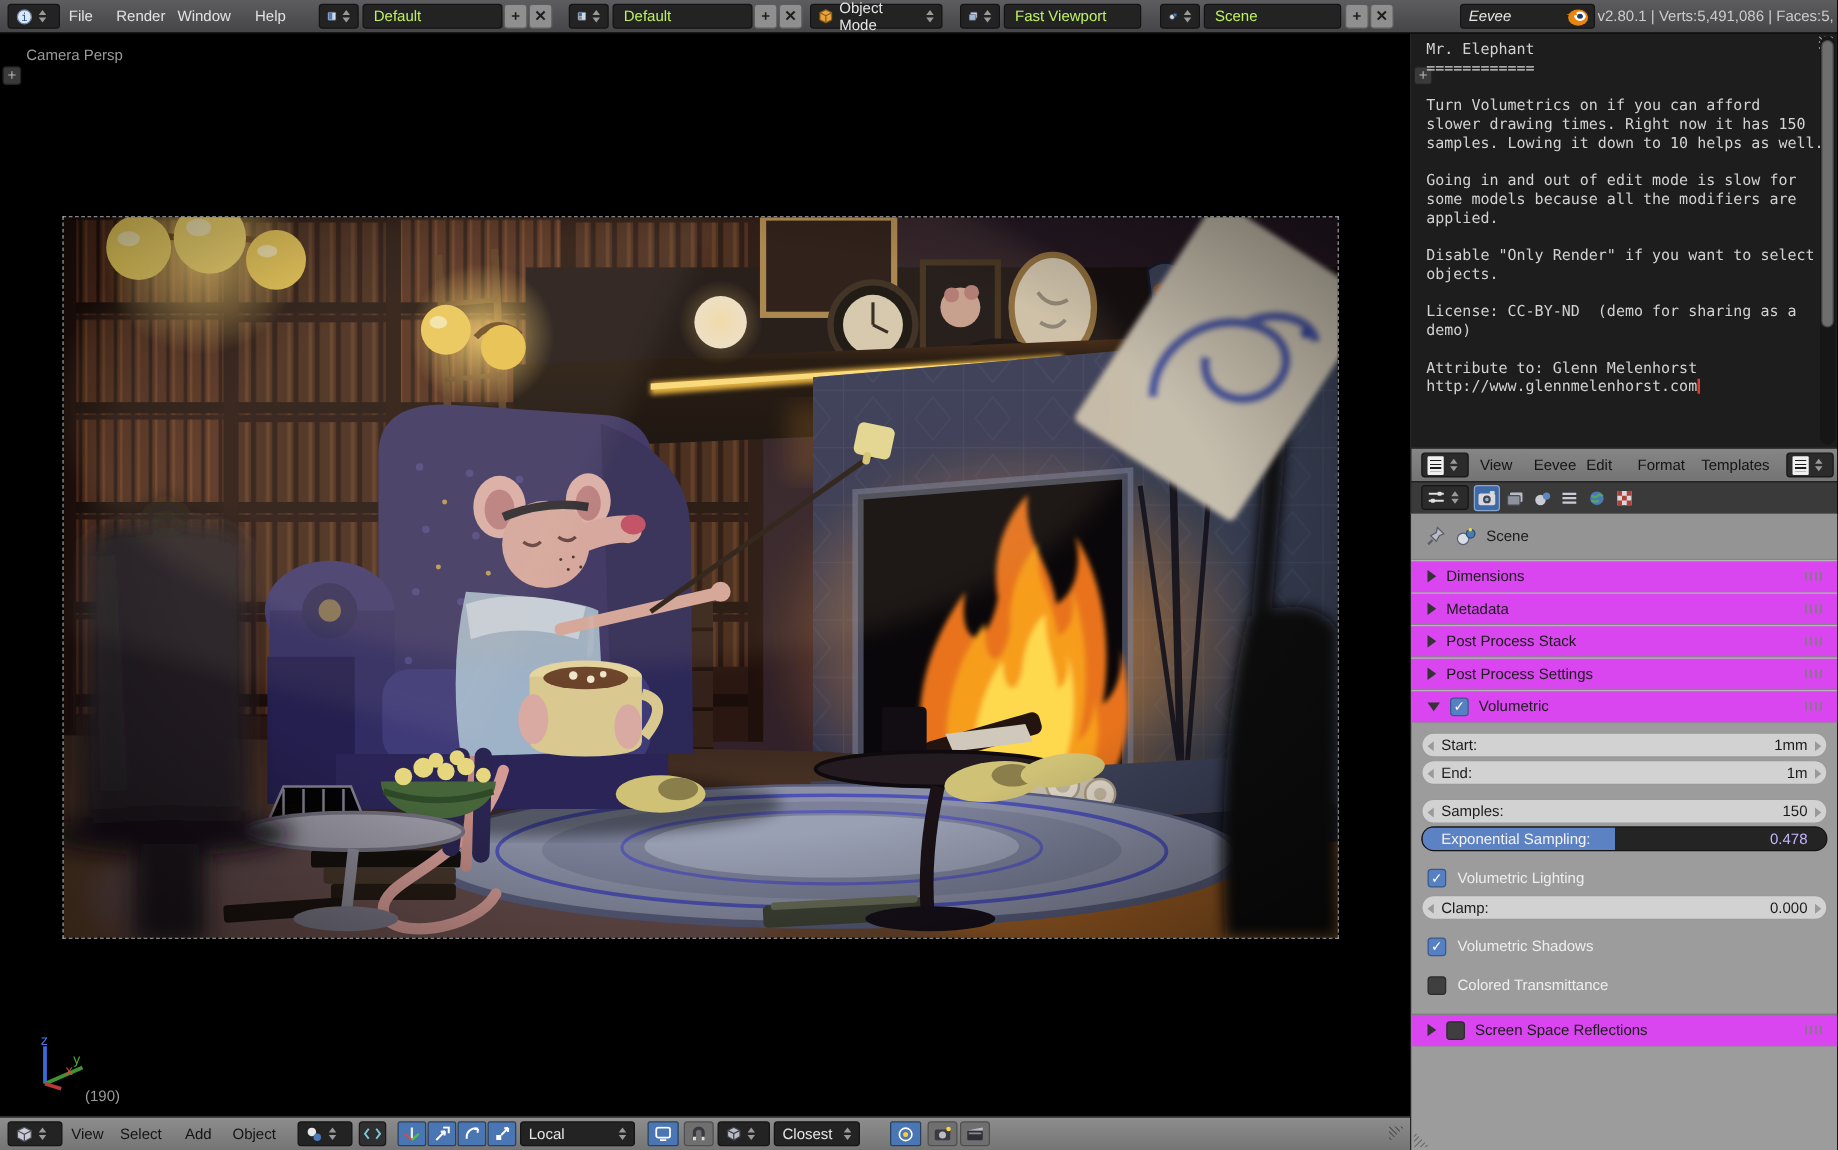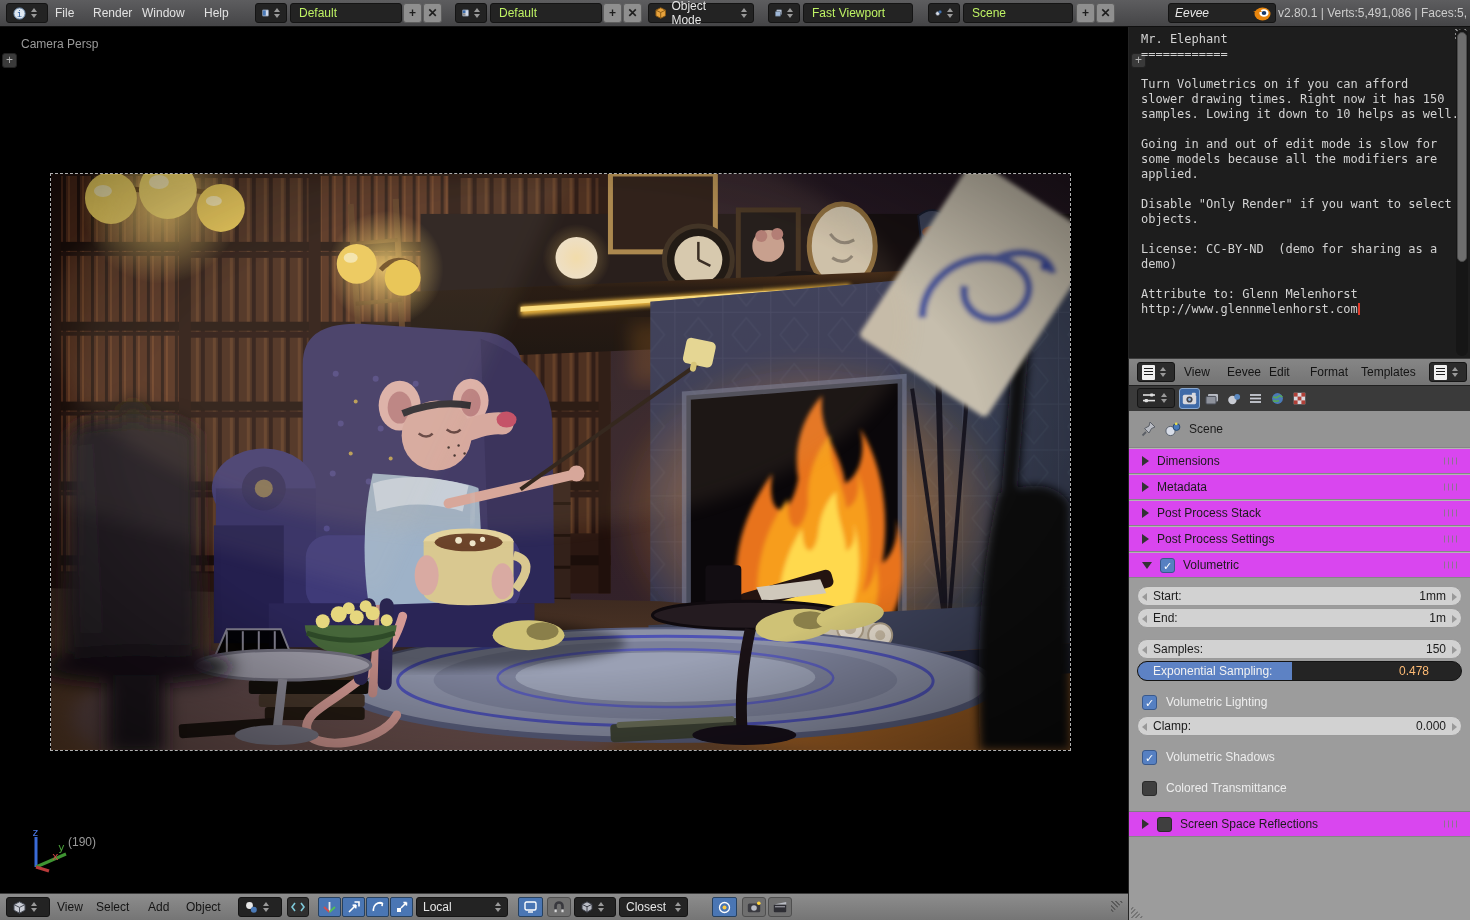--- a/index.html
+++ b/index.html
@@ -22,21 +22,21 @@
   
   #topbar { position:absolute; left:0; top:0; width:1470px; height:27px;
             background:linear-gradient(#5d5d5f,#454547); border-bottom:1px solid #101010; }
   #topbar .field { position:absolute; top:3px; height:20px; background:#232323; border:1px solid #141414;
                    border-radius:3px; color:#bef264; line-height:18px; padding:0 8px; }
   #stats { position:absolute; top:0; height:27px; line-height:27px; color:#cccccc; white-space:nowrap; overflow:hidden; }
 
   
   #viewport { position:absolute; left:0; top:27px; width:1128px; height:866px; background:#000; overflow:hidden; }
   #cam-label { position:absolute; left:21px; top:10px; color:#9a9a9a; }
-  #frame-label { position:absolute; left:68px; top:808px; color:#9a9a9a; }
+  #frame-label { position:absolute; left:68px; top:843px; color:#9a9a9a; }
   #render-region { position:absolute; left:50px; top:146px; width:1021px; height:578px;
                    border:1px dashed #b0b0b0; }
   #render-region svg { display:block; width:100%; height:100%; }
   .plus-toggle { position:absolute; width:15px; height:15px; background:#3a3a3a; border:1px solid #222;
                  border-radius:3px; color:#b5b5b5; text-align:center; line-height:13px; font-size:12px; }
 
   
   #vp-header { position:absolute; left:0; top:893px; width:1128px; height:27px;
                background:linear-gradient(#8d8d8d,#757575); border-top:1px solid #3c3c3c; }
   .tgl { position:absolute; top:3px; height:20px; border:1px solid #27415f; border-radius:2px;
@@ -85,21 +85,21 @@
             border-radius:10px; display:flex; align-items:center; overflow:hidden; }
   .slider .lab { margin-left:15px; }
   .slider .val { margin-left:auto; margin-right:15px; }
   .slider .la,.slider .ra { position:absolute; top:6px; width:0; height:0; border-top:4px solid transparent; border-bottom:4px solid transparent; opacity:.45; }
   .slider .la { left:4px; border-right:5px solid #555; }
   .slider .ra { right:4px; border-left:5px solid #555; }
   .fillslider { position:relative; margin:2px 8px; height:20px; border-radius:10px; overflow:hidden;
                 background:#242424; border:1px solid #141414; display:flex; align-items:center; }
   .fillslider .fill { position:absolute; left:0; top:0; bottom:0; background:#5d82c4; }
   .fillslider .lab { position:relative; margin-left:15px; color:#f2f2f2; }
-  .fillslider .val { position:relative; margin-left:auto; margin-right:32px; color:#fdba74; }
+  .fillslider .val { position:relative; margin-left:auto; margin-right:15px; color:#c4b5fd; }
   .chkrow { height:24px; display:flex; align-items:center; gap:9px; padding-left:13px; color:#ededed; }
   .vspace { height:7px; }
 
   svg text { font-family:"DejaVu Sans Mono", monospace; }
 </style>
 </head>
 <body>
 
 <div id="root">
 

